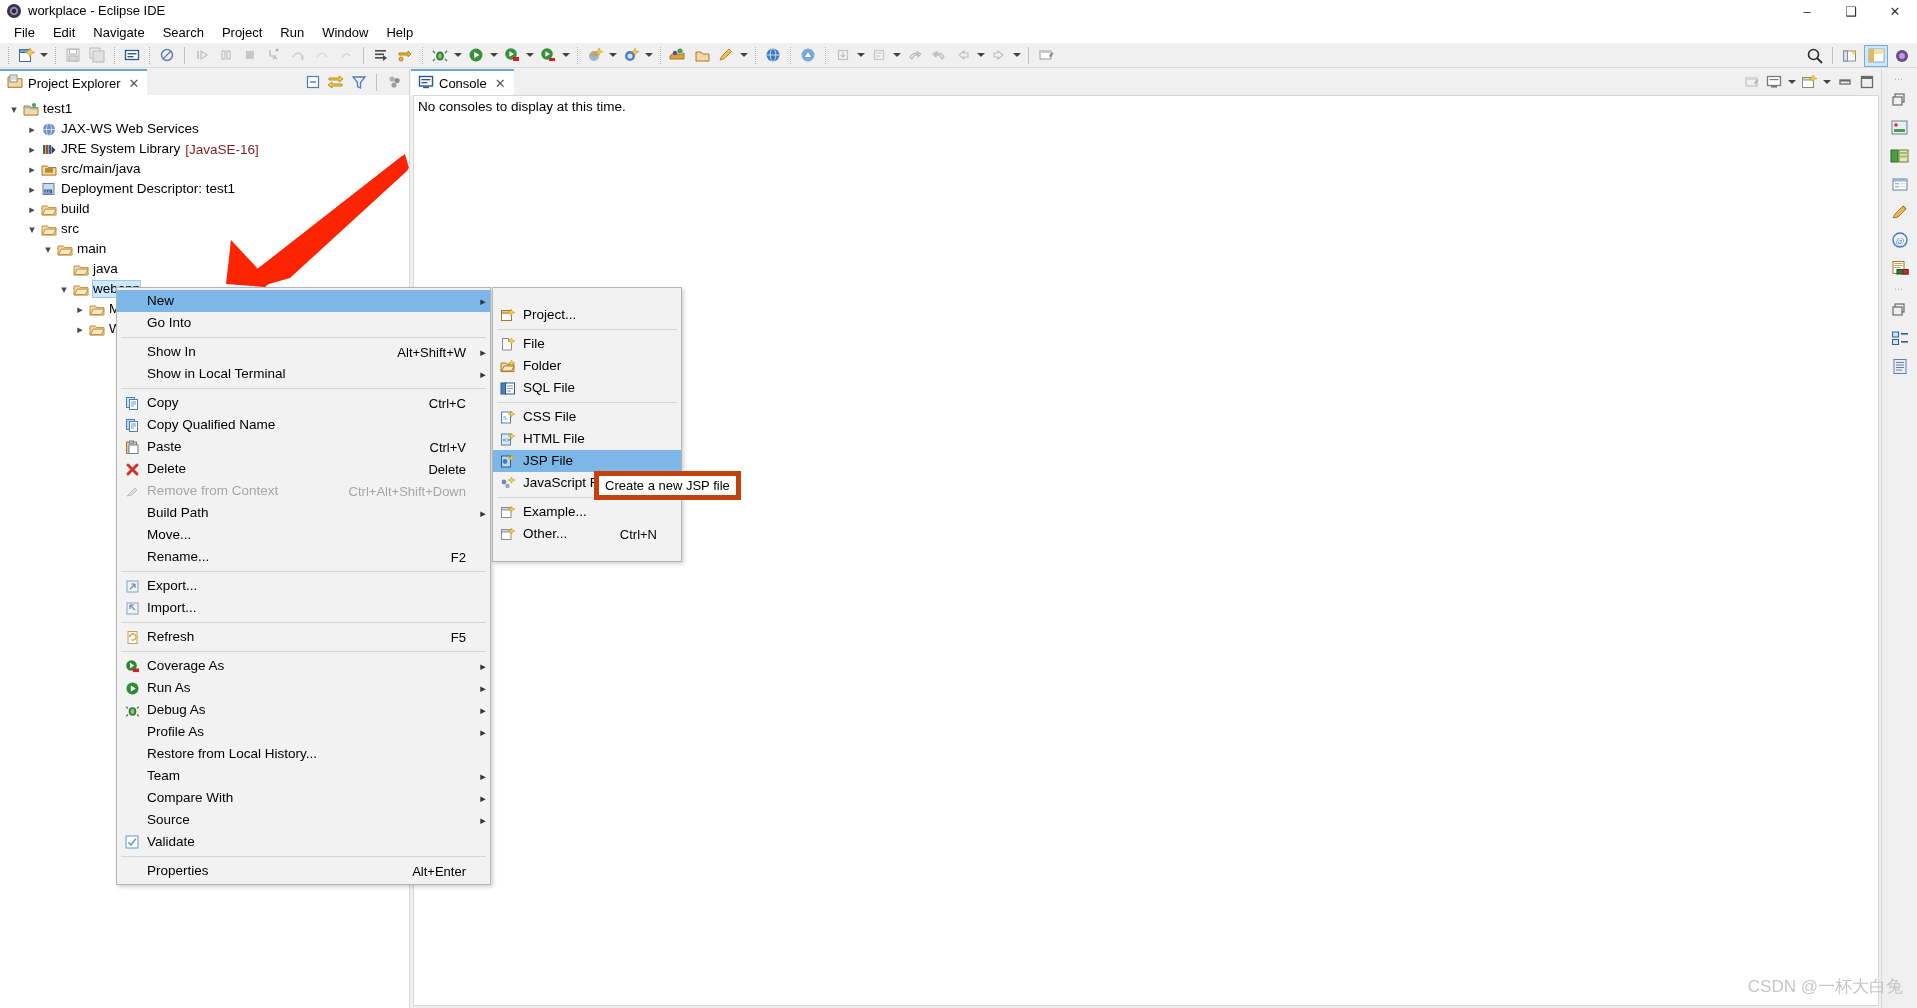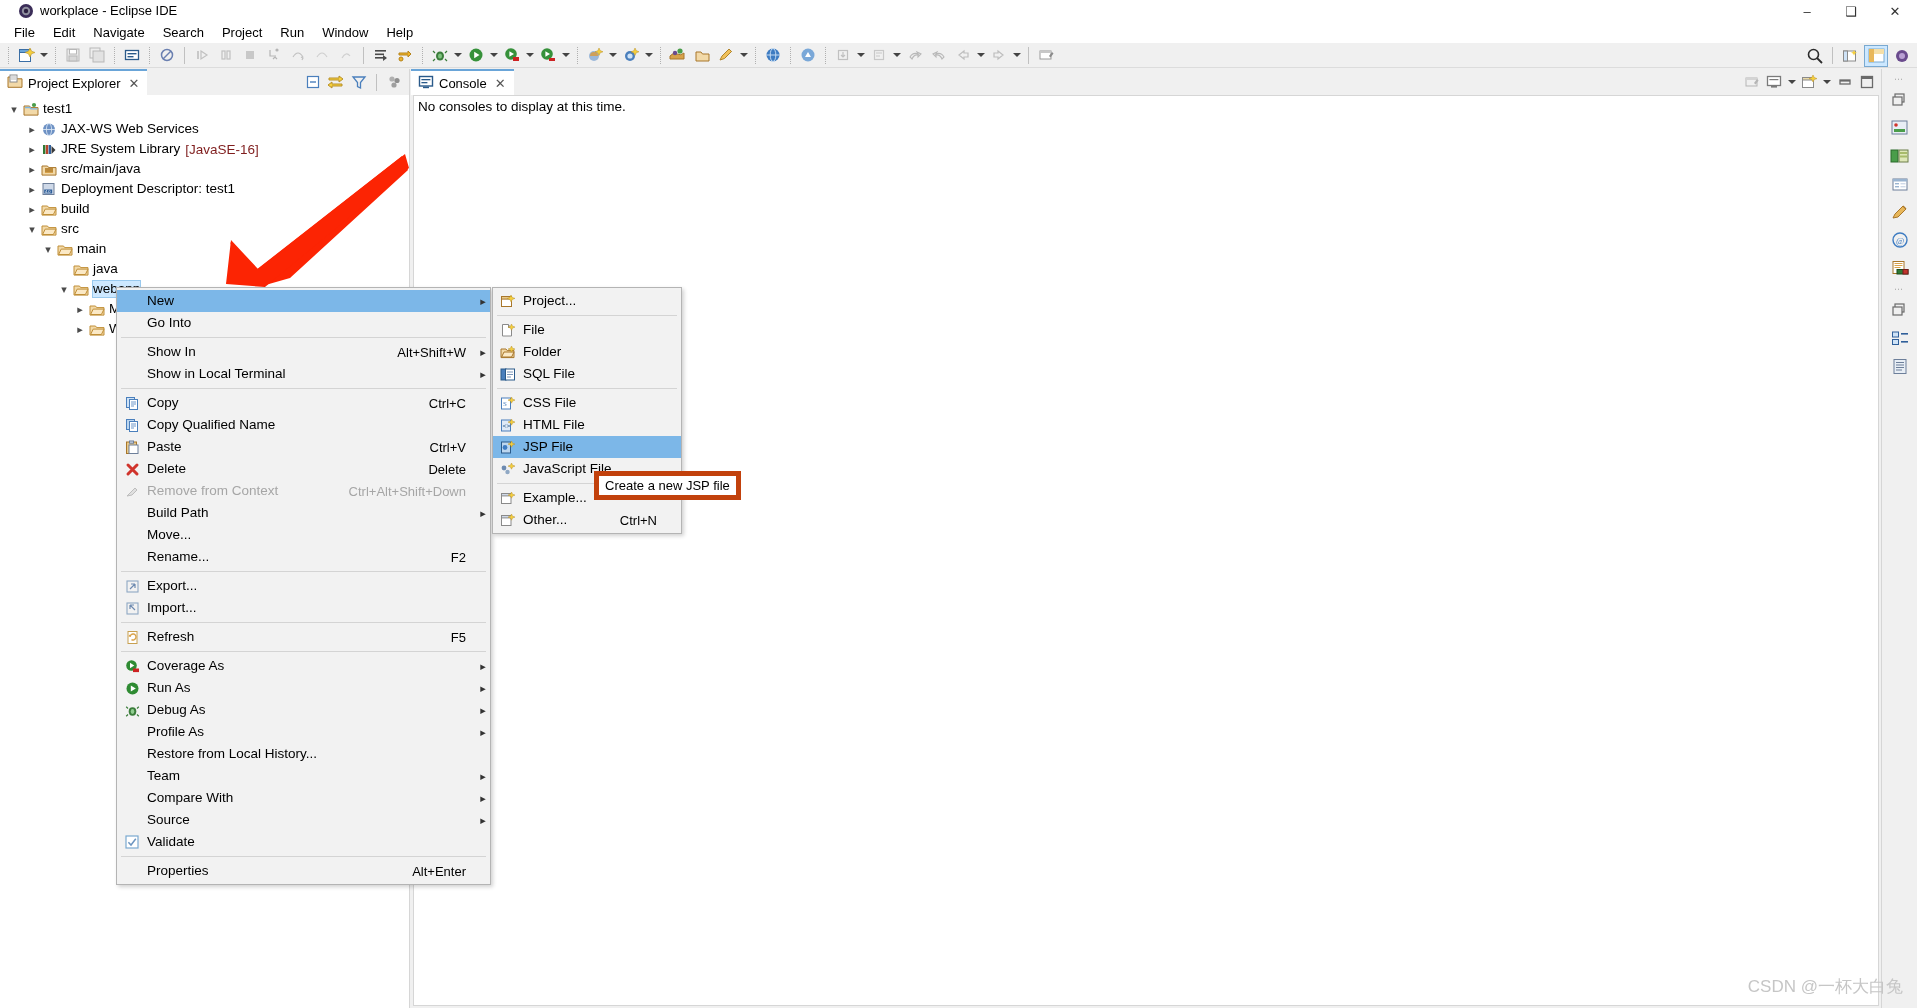--- a/index.html
+++ b/index.html
@@ -14,21 +14,21 @@
   .app {
     position: relative;
     width: 1917px; height: 1008px;
     background: #f0f0f0;
   }
 
   
   .titlebar {
     position: absolute; top: 0; left: 0; right: 0; height: 22px;
     background: #ffffff;
-    display: flex; align-items: center; padding-left: 12px;
+    display: flex; align-items: center;
   }
   .titlebar .tb-icon {
     width: 20px; height: 18px; margin-left: 4px; margin-right: 4px;
     display: flex; align-items: center; justify-content: center;
   }
   .titlebar .tb-title {
     font-size: 13px; color: #000; line-height: 22px;
   }
   .win-buttons {
     position: absolute; right: 0; top: 0; height: 22px;
@@ -247,21 +247,21 @@
   .cm-sep.full { margin-left: 4px; margin-right: 4px; }
 
   
   .submenu {
     position: absolute;
     left: 492px; top: 287px;
     width: 190px;
     background: #f2f2f2;
     border: 1px solid #b4b4b4;
     box-shadow: 2px 2px 4px rgba(0,0,0,0.18);
-    padding: 2px 0;
+    padding: 16px 0;
     z-index: 60;
   }
   .submenu .cm-item { height: 22px; }
 
   
   .tooltip {
     position: absolute;
     left: 594px; top: 471px;
     background: #ffffff;
     border: 5px solid #c2410c;

